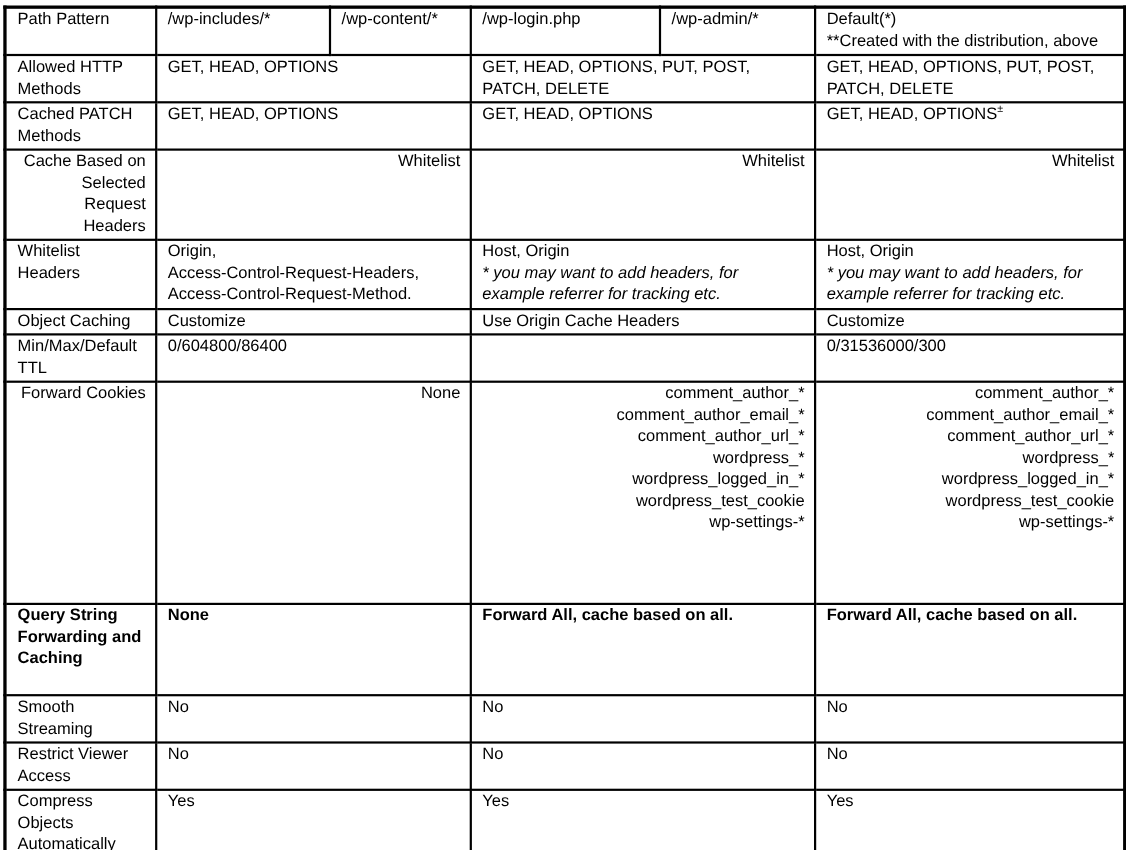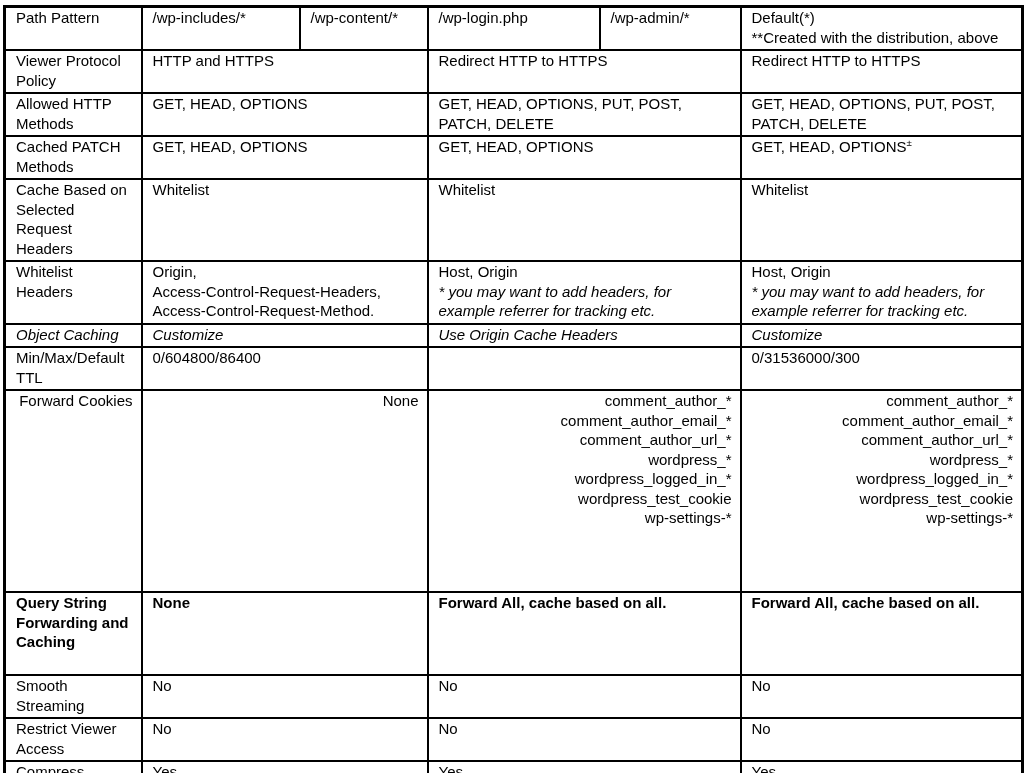--- a/index.html
+++ b/index.html
@@ -49,32 +49,20 @@
         <td>/wp-login.php</td>
         <td>/wp-admin/*</td>
         <td>
           <div class="line">Default(*)</div>
           <div class="line">**Created with the distribution, above</div>
         </td>
       </tr>
     </thead>
     <tbody>
         <tr style="height: 40px;">
-          <td>Viewer Protocol Policy</td>
-          <td colspan="2">
-            <div class="line">HTTP and HTTPS</div>
-          </td>
-          <td colspan="2">
-            <div class="line">Redirect HTTP to HTTPS</div>
-          </td>
-          <td>
-            <div class="line">Redirect HTTP to HTTPS</div>
-          </td>
-        </tr>
-        <tr style="height: 40px;">
           <td>Allowed HTTP Methods</td>
           <td colspan="2">
             <div class="line">GET, HEAD, OPTIONS</div>
           </td>
           <td colspan="2">
             <div class="line">GET, HEAD, OPTIONS, PUT, POST, PATCH, DELETE</div>
           </td>
           <td>
             <div class="line">GET, HEAD, OPTIONS, PUT, POST, PATCH, DELETE</div>
           </td>
@@ -84,21 +72,21 @@
           <td colspan="2">
             <div class="line">GET, HEAD, OPTIONS</div>
           </td>
           <td colspan="2">
             <div class="line">GET, HEAD, OPTIONS</div>
           </td>
           <td>
             <div class="line">GET, HEAD, OPTIONS<sup>±</sup></div>
           </td>
         </tr>
-        <tr style="height: 58px;">
+        <tr style="height: 58px; text-align: right;">
           <td>Cache Based on Selected Request Headers</td>
           <td colspan="2">
             <div class="line">Whitelist</div>
           </td>
           <td colspan="2">
             <div class="line">Whitelist</div>
           </td>
           <td>
             <div class="line">Whitelist</div>
           </td>
@@ -112,21 +100,21 @@
           </td>
           <td colspan="2">
             <div class="line">Host, Origin</div>
             <div class="line italic">* you may want to add headers, for example referrer for tracking etc.</div>
           </td>
           <td>
             <div class="line">Host, Origin</div>
             <div class="line italic">* you may want to add headers, for example referrer for tracking etc.</div>
           </td>
         </tr>
-        <tr style="height: 20px; font-style: italic;">
+        <tr style="height: 20px;">
           <td>Object Caching</td>
           <td colspan="2">
             <div class="line">Customize</div>
           </td>
           <td colspan="2">
             <div class="line">Use Origin Cache Headers</div>
           </td>
           <td>
             <div class="line">Customize</div>
           </td>

